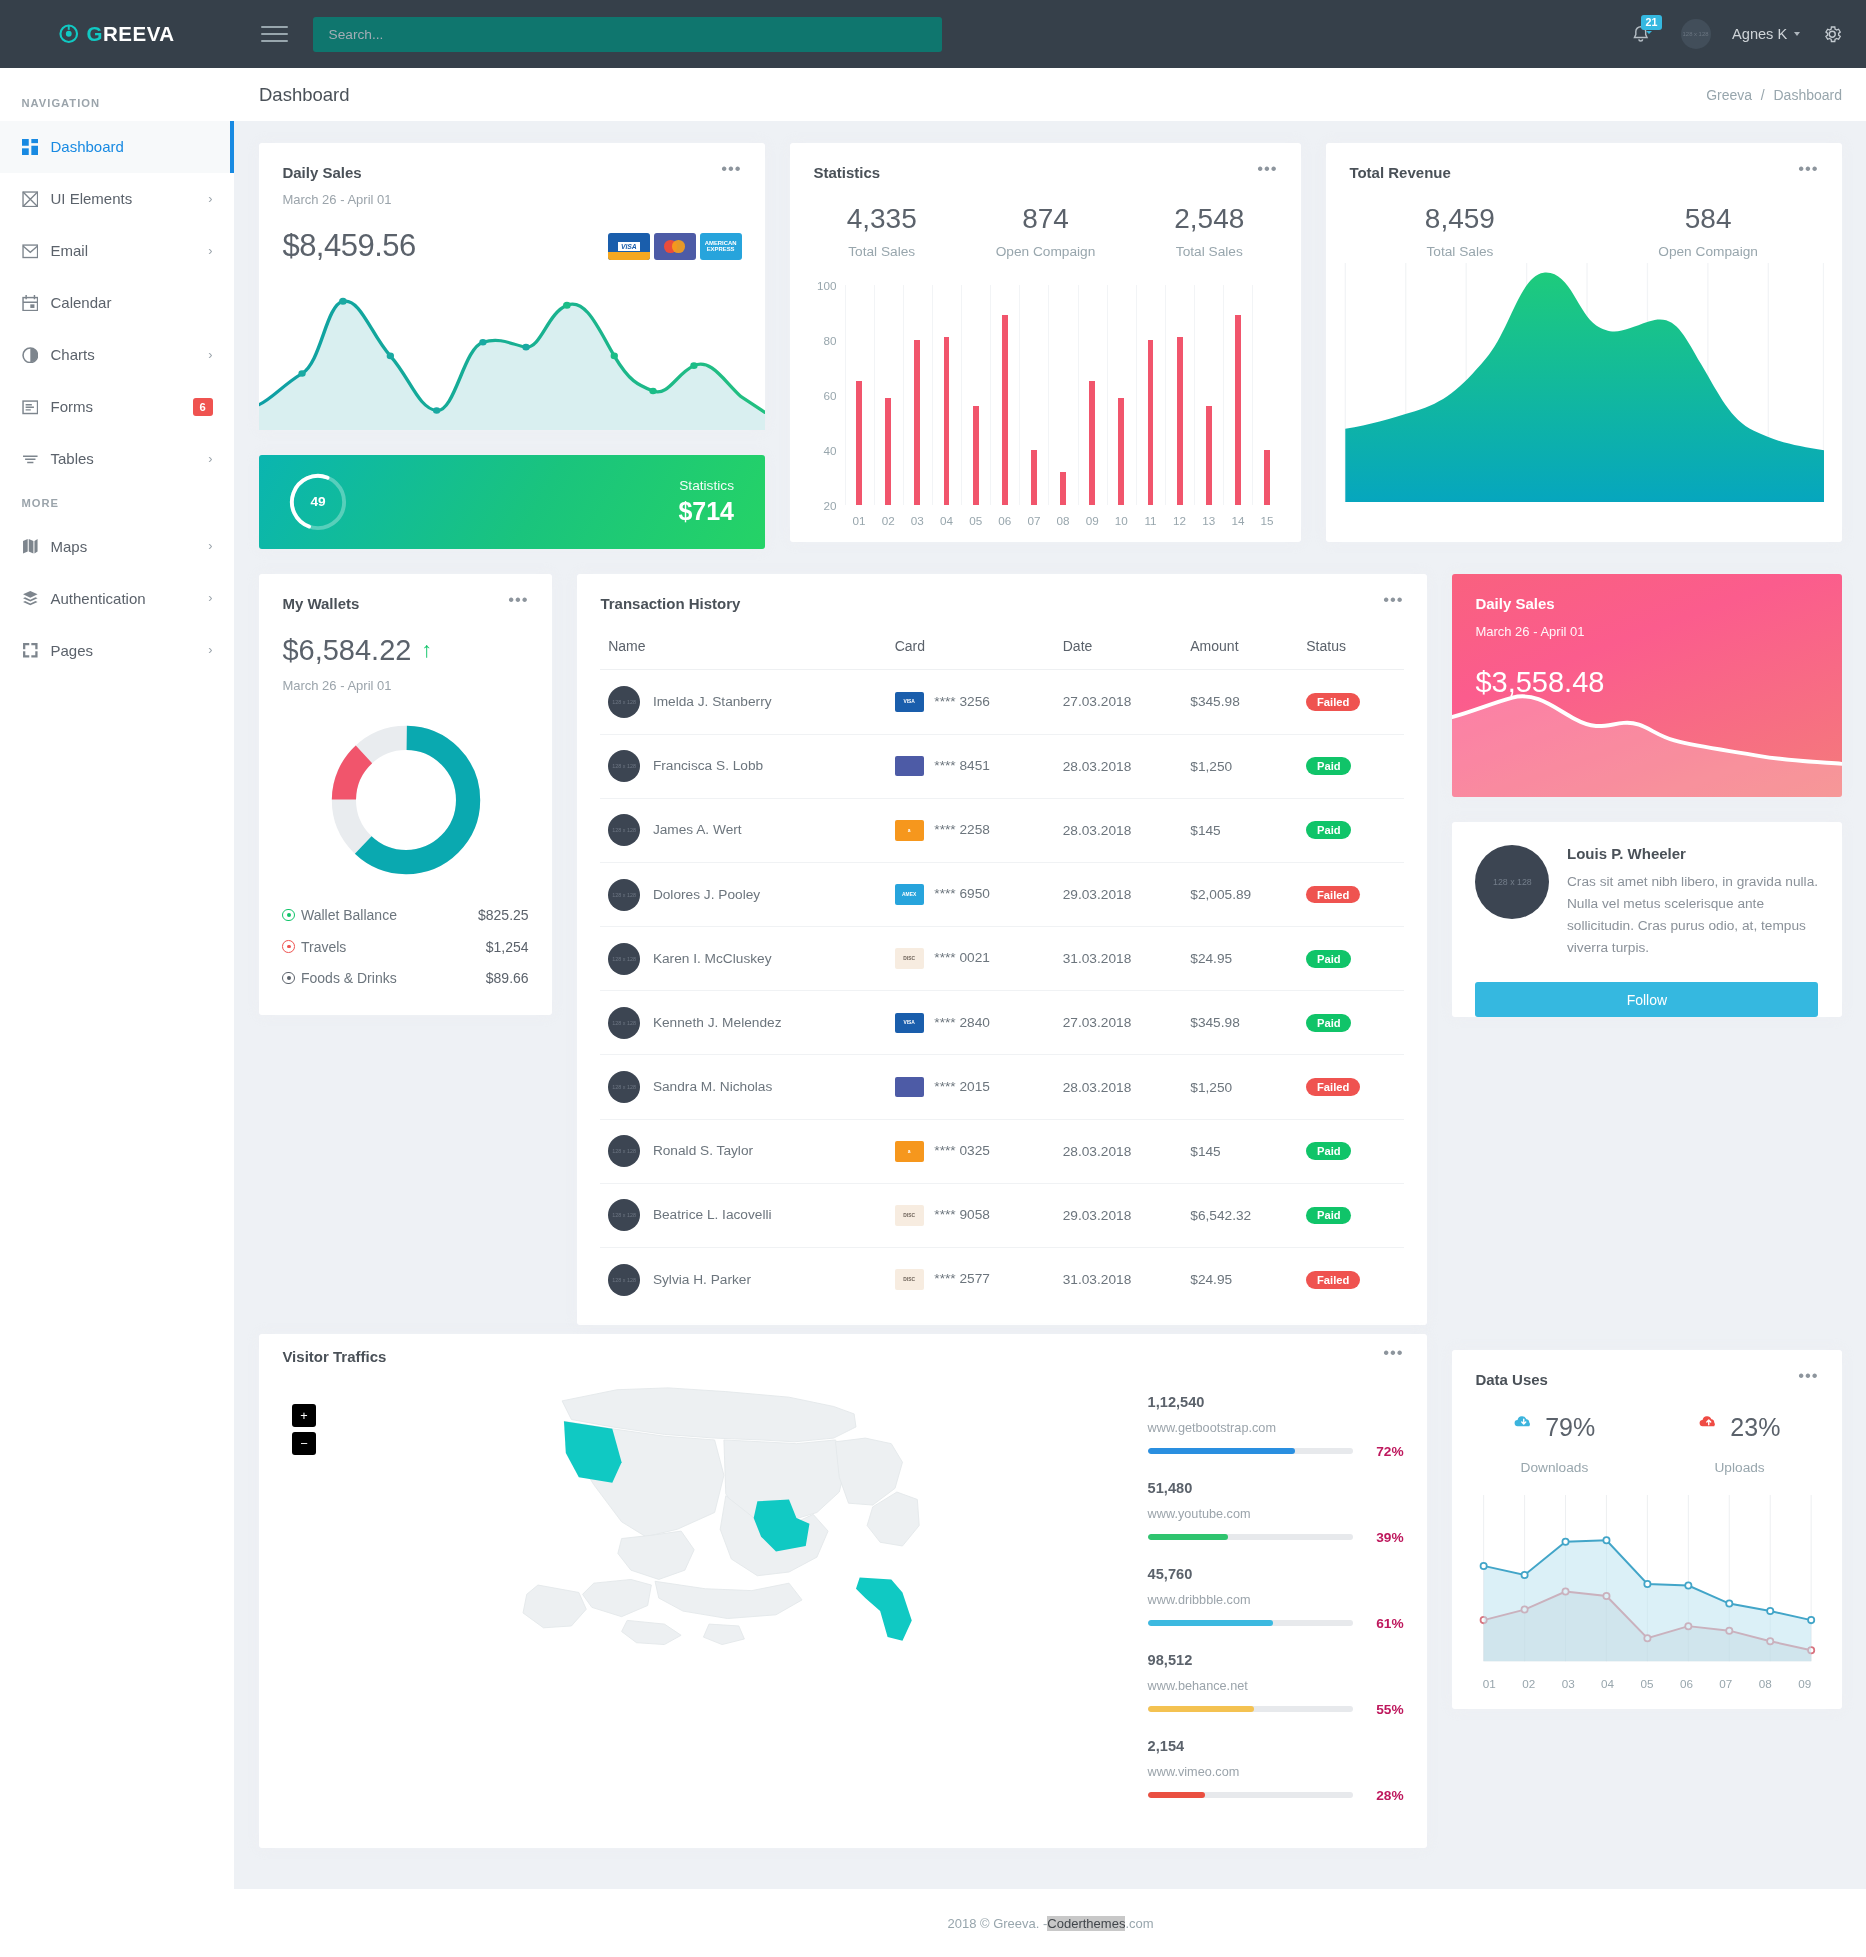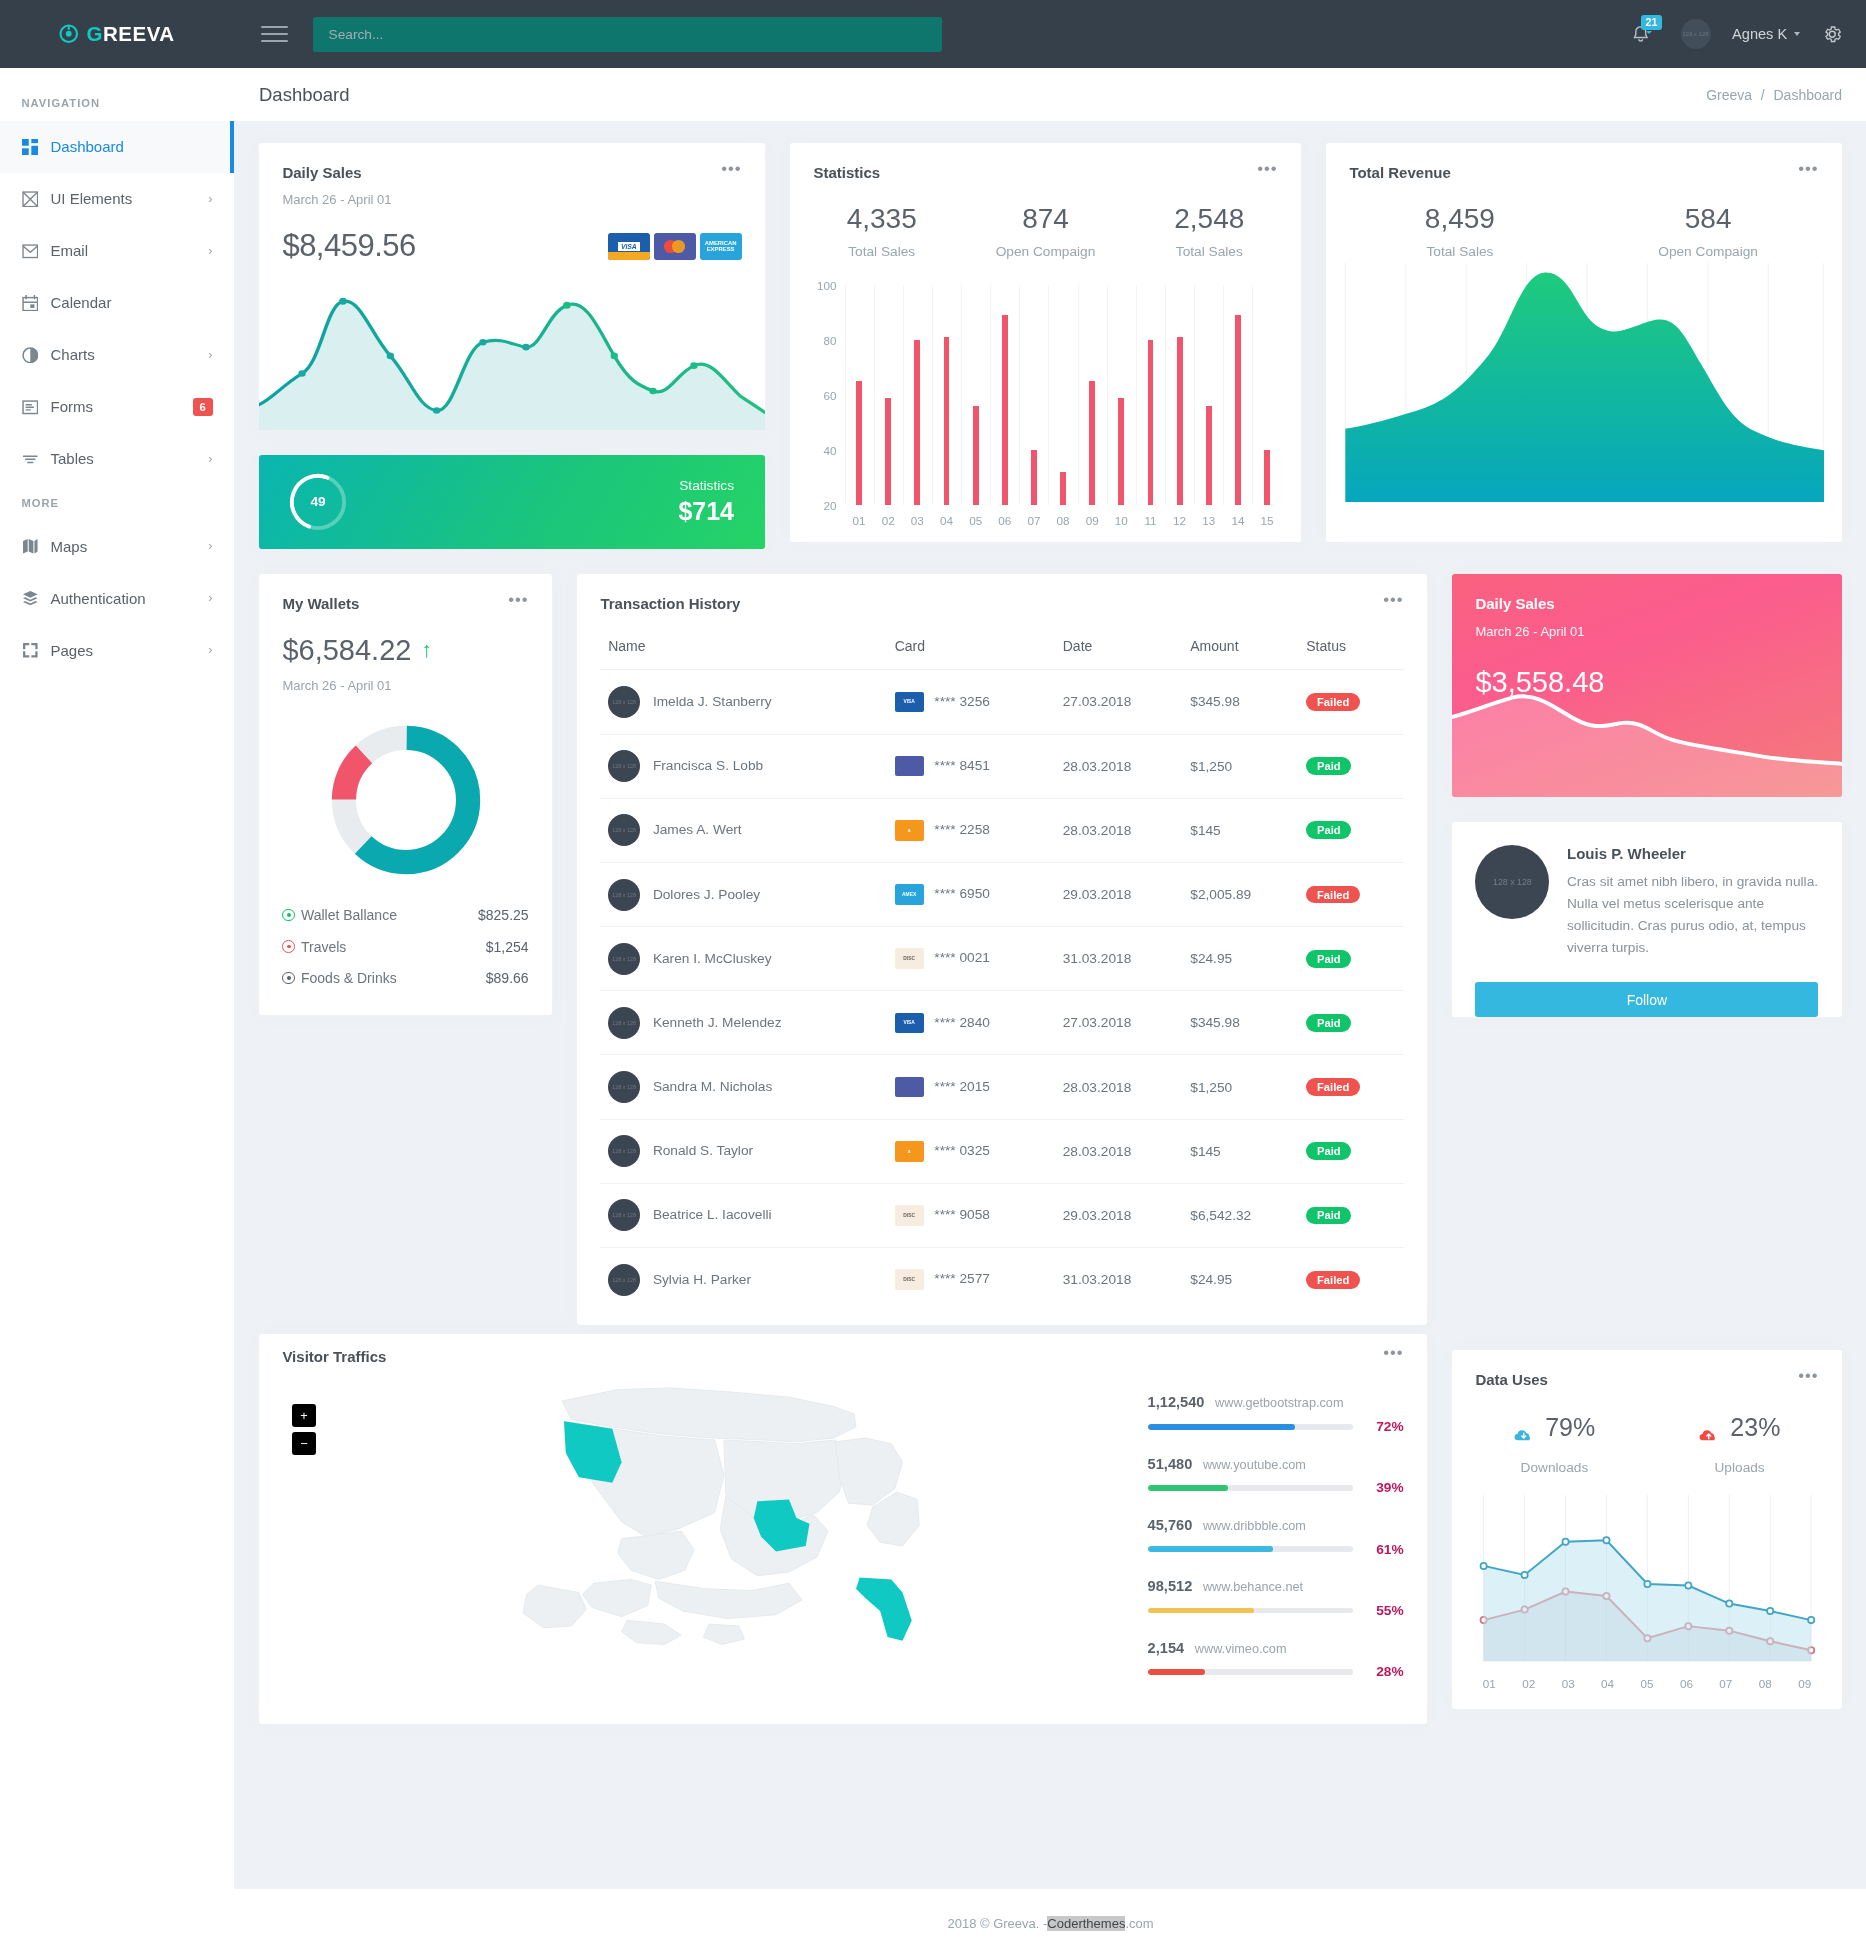--- a/index.html
+++ b/index.html
@@ -137,31 +137,31 @@
   .follow-btn { display:block; margin:0 23.4px 23.4px; background:#35b8e0; color:#fff; border:none; height:35px; width:calc(100% - 47px); border-radius:2.9px; font-size:14px; cursor:pointer; font-family:"Liberation Sans",sans-serif;}
   
   .row3 { display:flex; gap:25px; align-items:flex-start; }
   .w-map { flex:1; }
   .w-data { width:390px; flex:0 0 390px; }
   .map-body { display:flex; padding: 7.8px 23.4px 23.4px; }
   .map-area { flex:1; position:relative; height:279px; }
   .zoom-btn { width:23.4px;height:23.4px;background:#000;color:#fff;border-radius:2.9px;display:flex;align-items:center;justify-content:center;font-size:12.7px;cursor:pointer;margin-bottom:4.9px;}
   .site-list { width:256px; flex:0 0 256px; padding-top:21.5px; }
   .site-row { margin-bottom:21.5px; }
-  .site-top { display:flex; align-items:flex-end; gap:10.7px; }
+  .site-top { display:flex; align-items:flex-start; gap:10.7px;flex-direction:column; }
   .site-n { font-size:14.6px; font-weight:bold; color:#5b626b; }
   .site-u { font-size:12.7px; color:#9ba4ab; }
   .site-bar-wrap { display:flex; align-items:center; gap:13.7px; margin-top:8.8px; }
   .site-track { flex:1; height:5.9px; background:#e7e9ec; border-radius:2.9px; overflow:hidden; }
   .site-fill { height:100%; border-radius:2.9px; }
   .site-pct { font-size:13.7px; font-weight:bold; color:#be185d; width:37px; text-align:right;}
   
   .du-row { display:flex; padding:25px 9.8px 9.8px; }
   .du-col { flex:1; text-align:center; }
-  .du-v { font-size:25px; color:#5b626b; display:flex; align-items:flex-end; justify-content:center; gap:12px;}
+  .du-v { font-size:25px; color:#5b626b; display:flex; align-items:flex-start; justify-content:center; gap:12px;}
   .du-l { font-size:13.7px; color:#98a6ad; margin-top:18px;}
   .cloud { width:19.5px;height:15.6px;display:inline-block;}
   
   .footer { height:68px; background:#fff; display:flex; align-items:center; justify-content:center; font-size:13px; color:#98a6ad; }
   .sel { background:#c8c8c8; color:#41464b; }
 </style>
 </head>
 <body>
 
 <div class="topbar">

